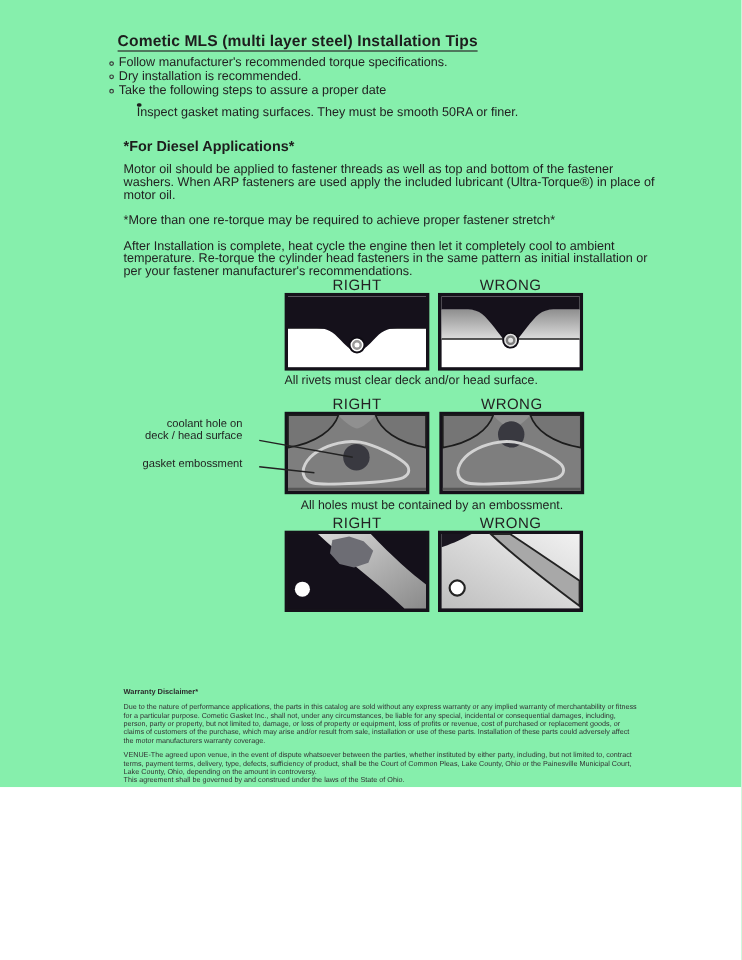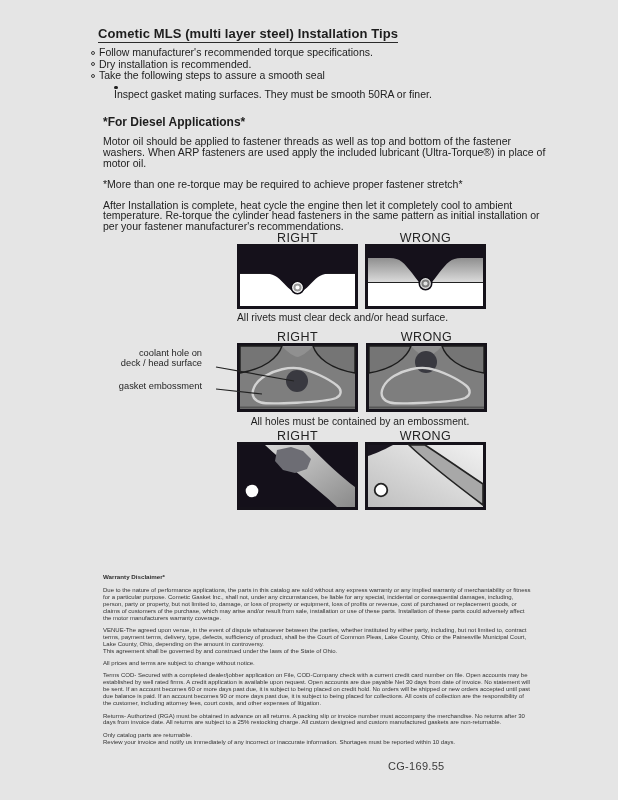--- a/index.html
+++ b/index.html
@@ -1,18 +1,18 @@
 <!DOCTYPE html>
 <html><head>
 <meta charset="utf-8">
 <style>
   * { margin:0; padding:0; box-sizing:border-box; }
   html,body { background:#ffffff; }
   .page {
-    position:relative; width:618px; height:800px; background:#e5e5e5;
+    position:relative; width:618px; height:656px; background:#86efac;
     font-family:"Liberation Sans", sans-serif; color:#262626; overflow:hidden;
   }
   .title {
     position:absolute; left:98px; top:26px;
     font-size:13px; font-weight:bold; letter-spacing:.1px; color:#1d1d1d;
     border-bottom:1.5px solid #2a2a2a; padding-bottom:1px;
   }
   .bullets { position:absolute; left:91px; top:47px; font-size:10.5px; color:#222; }
   .b-row { display:flex; align-items:flex-start; line-height:11.6px; }
   .b-row.sub { margin-left:23px;flex-direction:column; }
@@ -51,21 +51,21 @@
     <div class="b-row">
       <span class="marker-o"></span>
       <span>Follow manufacturer's recommended torque specifications.</span>
     </div>
     <div class="b-row">
       <span class="marker-o"></span>
       <span>Dry installation is recommended.</span>
     </div>
     <div class="b-row">
       <span class="marker-o"></span>
-      <span>Take the following steps to assure a smooth seal</span>
+      <span>Take the following steps to assure a proper date</span>
     </div>
     <div class="b-row sub">
       <span class="marker-f"></span>
       <span>Inspect gasket mating surfaces.  They must be smooth 50RA or finer.</span>
     </div>
   </div>
 
   <div class="diesel">
     <h2>*For Diesel Applications*</h2>
     <p>Motor oil should be applied to fastener threads as well as top and bottom of the fastener washers. When ARP fasteners are used apply the included lubricant (Ultra-Torque®) in place of motor oil.</p>

